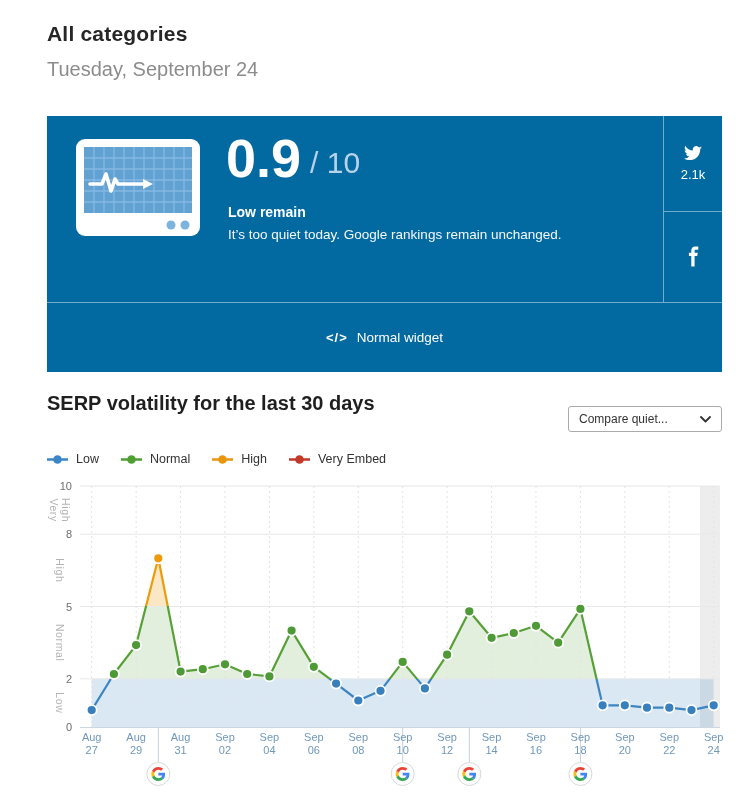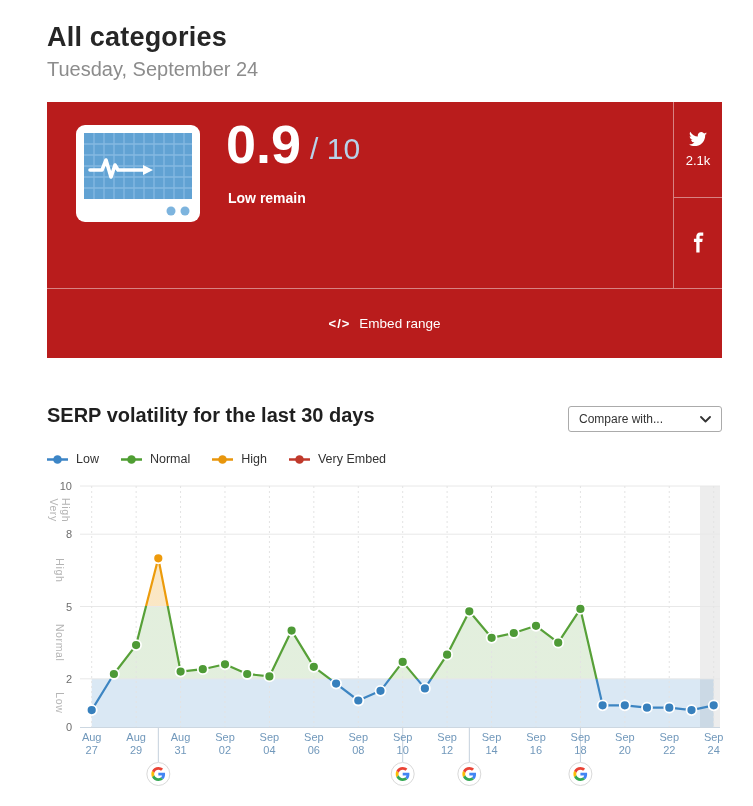--- a/index.html
+++ b/index.html
@@ -1,40 +1,40 @@
 <!DOCTYPE html>
 <html><head>
 <meta charset="utf-8">
 <style>
   * { margin:0; padding:0; box-sizing:border-box; }
   html,body { background:#fff; }
   body { font-family:"Liberation Sans", sans-serif; }
   #app { position:relative; width:753px; height:806px; background:#fff; overflow:hidden; }
 
-  .page-title { position:absolute; left:47px; top:22px; font-size:27px; font-weight:700; color:#262626; letter-spacing:.2px; }
+  .page-title { position:absolute; left:47px; top:22px; font-size:21px; font-weight:700; color:#262626; letter-spacing:.2px; }
   .page-subtitle { position:absolute; left:47px; top:58px; font-size:20px; color:#8c8c8c;text-align:center; }
 
-  .banner { position:absolute; left:47px; top:102px; width:675px; height:256px; background:#b91c1c; color:#fff; }
+  .banner { position:absolute; left:47px; top:116px; width:675px; height:256px; background:#0369a1; color:#fff; }
   .monitor { position:absolute; left:27px; top:21px; }
   .score-row { position:absolute; left:179px; top:15px; display:flex; align-items:flex-end; }
   .score-big { font-size:54px; font-weight:700; line-height:1; color:#fff; }
   .score-suffix { font-size:30px; color:#b7d3ea; margin-left:9px; margin-bottom:5px; }
   .range-label { position:absolute; left:181px; top:88px; font-size:14px; font-weight:700; color:#fff; }
   .range-desc { position:absolute; left:181px; top:111px; font-size:13.5px; color:rgba(255,255,255,.96); }
 
-  .banner-social { position:absolute; right:0; top:0; width:49px; height:186px; border-left:1px solid rgba(255,255,255,.45); }
+  .banner-social { position:absolute; right:0; top:0; width:59px; height:186px; border-left:1px solid rgba(255,255,255,.45); }
   .social-cell-twitter { height:96px; border-bottom:1px solid rgba(255,255,255,.45); display:flex; flex-direction:column; align-items:center; justify-content:center; gap:7px; cursor:pointer; }
   .social-cell-facebook { height:89px; display:flex; align-items:center; justify-content:center; cursor:pointer; }
   .twitter-count { font-size:13px; color:#fff; }
 
   .banner-embed { position:absolute; left:0; right:0; top:186px; bottom:0; border-top:1px solid rgba(255,255,255,.45); display:flex; align-items:center; justify-content:center; gap:9px; cursor:pointer; }
   .embed-icon { font-size:13px; font-weight:700; letter-spacing:1px; color:#fff; }
   .embed-label { font-size:13.5px; color:#fff; }
 
-  .section-heading { position:absolute; left:47px; top:404px; font-size:20px; font-weight:700; color:#1f1f1f; }
+  .section-heading { position:absolute; left:47px; top:392px; font-size:20px; font-weight:700; color:#1f1f1f; }
   .compare-select { position:absolute; left:568px; top:406px; width:154px; height:26px; background:#fff; border:1px solid #ababab; border-radius:3px; display:flex; align-items:center; justify-content:space-between; padding:0 10px; cursor:pointer; }
   .compare-select span { font-size:12px; color:#333; }
 
   .legend { position:absolute; left:47px; top:452px; display:flex; align-items:center; gap:22px; }
   .legend-item { display:flex; align-items:center; gap:8px; cursor:pointer; }
   .legend-label { font-size:12.5px; color:#333; }
 
   .chart-wrap { position:absolute; left:0; top:478px; width:753px; height:328px; }
 </style>
 </head>
@@ -55,45 +55,46 @@
       <path d="M69 42l10 5-10 5z" fill="#ffffff"></path>
       <circle cx="97" cy="88" r="4.5" fill="#7db4de"></circle>
       <circle cx="111" cy="88" r="4.5" fill="#7db4de"></circle>
     </svg>
 
     <div class="score-row">
       <span class="score-big">0.9</span>
       <span class="score-suffix">/ 10</span>
     </div>
     <div class="range-label">Low remain</div>
+    <div class="range-desc">It’s too quiet today. Google rankings remain unchanged.</div>
 
     <div class="banner-social">
       <div class="social-cell-twitter">
         <svg width="18" height="15" viewBox="0 0 24 20">
           <path fill="#ffffff" d="M23.95 2.57a10 10 0 0 1-2.82.77A4.96 4.96 0 0 0 23.29.62c-.95.56-2 .96-3.12 1.18A4.92 4.92 0 0 0 16.62 0c-2.73 0-4.94 2.21-4.94 4.94 0 .39.04.76.13 1.12C7.69 5.85 4.07 3.13 1.64-.47a4.93 4.93 0 0 0-.67 2.48c0 1.71.87 3.21 2.19 4.1a4.9 4.9 0 0 1-2.23-.62v.06c0 2.39 1.69 4.37 3.95 4.83a4.94 4.94 0 0 1-2.22.08 4.93 4.93 0 0 0 4.6 3.42A9.87 9.87 0 0 1 0 16.58a13.94 13.94 0 0 0 7.55 2.21c9.06 0 14.01-7.5 14.01-14.01l-.02-.64a10 10 0 0 0 2.41-2.57z" transform="translate(0,1.4)"></path>
         </svg>
         <span class="twitter-count">2.1k</span>
       </div>
       <div class="social-cell-facebook">
         <svg width="11" height="21" viewBox="0 0 12 22">
           <path fill="#ffffff" d="M8 3.5h3.2V0H7.8C4.9 0 3.6 1.9 3.6 4.4V7H1v3.4h2.6V22h3.6V10.4h2.9l.5-3.4H7.2V4.6c0-.7.3-1.1.8-1.1z"></path>
         </svg>
       </div>
     </div>
 
     <div class="banner-embed">
       <span class="embed-icon">&lt;/&gt;</span>
-      <span class="embed-label">Embed range</span>
+      <span class="embed-label">Normal widget</span>
     </div>
   </div>
 
   <div class="section-heading">SERP volatility for the last 30 days</div>
 
   <div class="compare-select">
-    <span>Compare with...</span>
+    <span>Compare quiet...</span>
     <svg width="11" height="7" viewBox="0 0 11 7">
       <path d="M1 1l4.5 4.5L10 1" stroke="#333" stroke-width="1.8" fill="none" stroke-linecap="round" stroke-linejoin="round"></path>
     </svg>
   </div>
 
   <div class="legend">
     <div class="legend-item">
       <svg width="21" height="11">
         <line x1="0" y1="5.5" x2="21" y2="5.5" stroke-width="2.5" stroke="#3c85c6"></line>
         <circle cx="10.5" cy="5.5" r="4.3" fill="#3c85c6"></circle>

